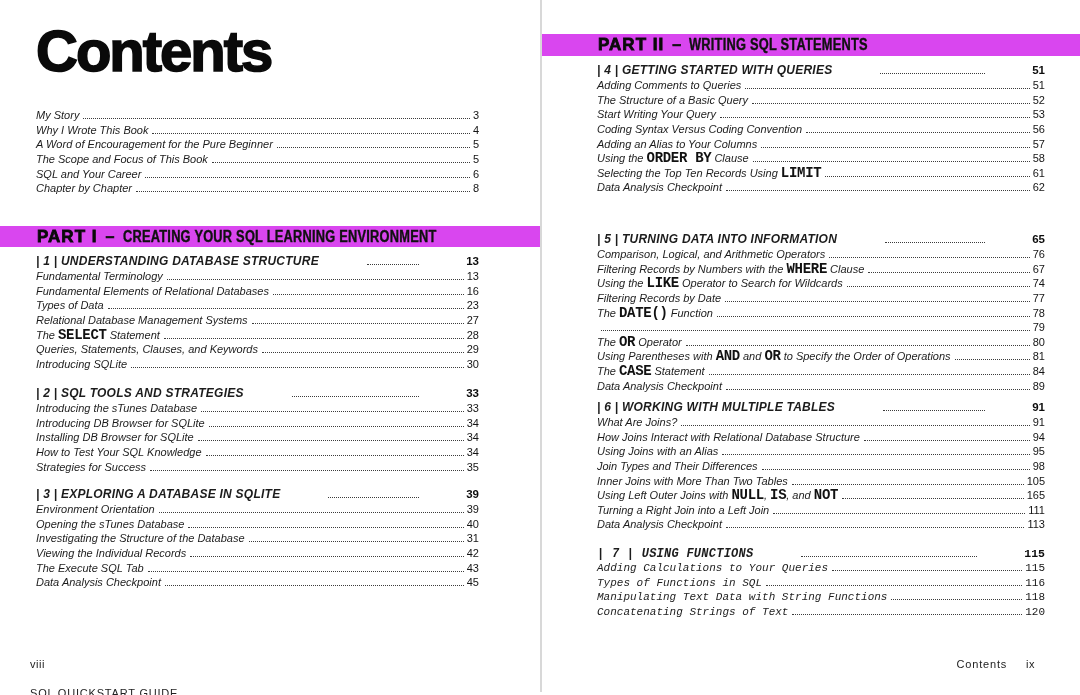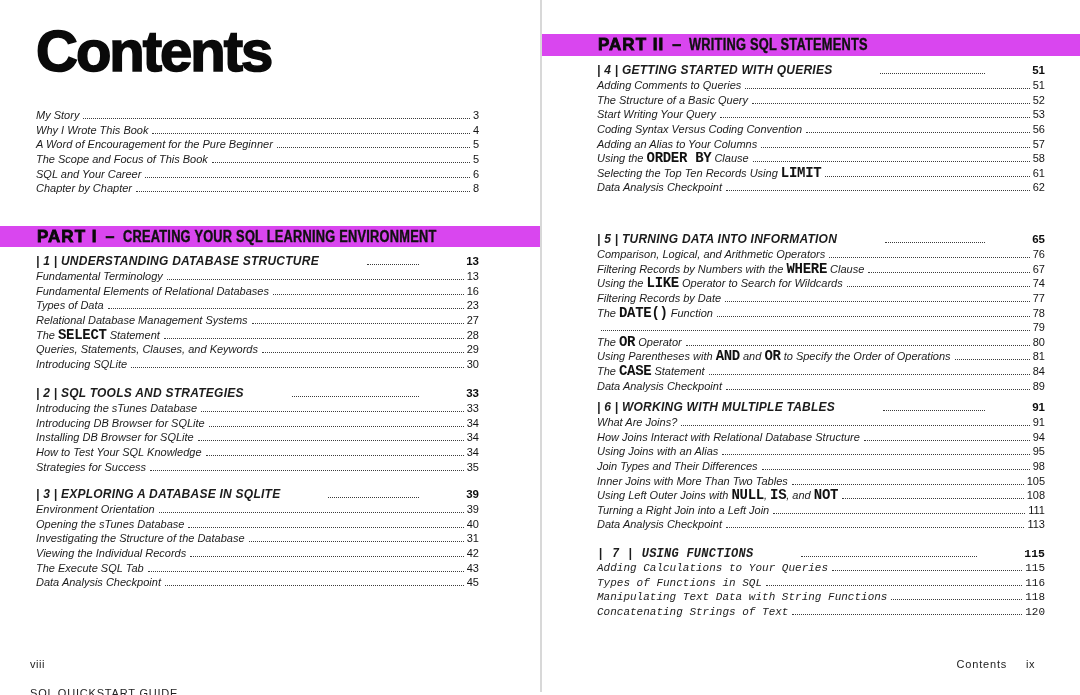--- a/index.html
+++ b/index.html
@@ -372,21 +372,21 @@
         <span class="toc-page">98</span>
       </div>
       <div class="toc-row">
         <span class="toc-label toc-item-label"><span class="txt">Inner Joins with More Than Two Tables</span></span>
         <span class="dots"></span>
         <span class="toc-page">105</span>
       </div>
       <div class="toc-row">
         <span class="toc-label toc-item-label"><span class="txt">Using Left Outer Joins with </span><span class="mono">NULL</span><span class="txt">, </span><span class="mono">IS</span><span class="txt">, and </span><span class="mono">NOT</span></span>
         <span class="dots"></span>
-        <span class="toc-page">108</span>
+        <span class="toc-page">165</span>
       </div>
       <div class="toc-row">
         <span class="toc-label toc-item-label"><span class="txt">Turning a Right Join into a Left Join</span></span>
         <span class="dots"></span>
         <span class="toc-page">111</span>
       </div>
       <div class="toc-row">
         <span class="toc-label toc-item-label"><span class="txt">Data Analysis Checkpoint</span></span>
         <span class="dots"></span>
         <span class="toc-page">113</span>

